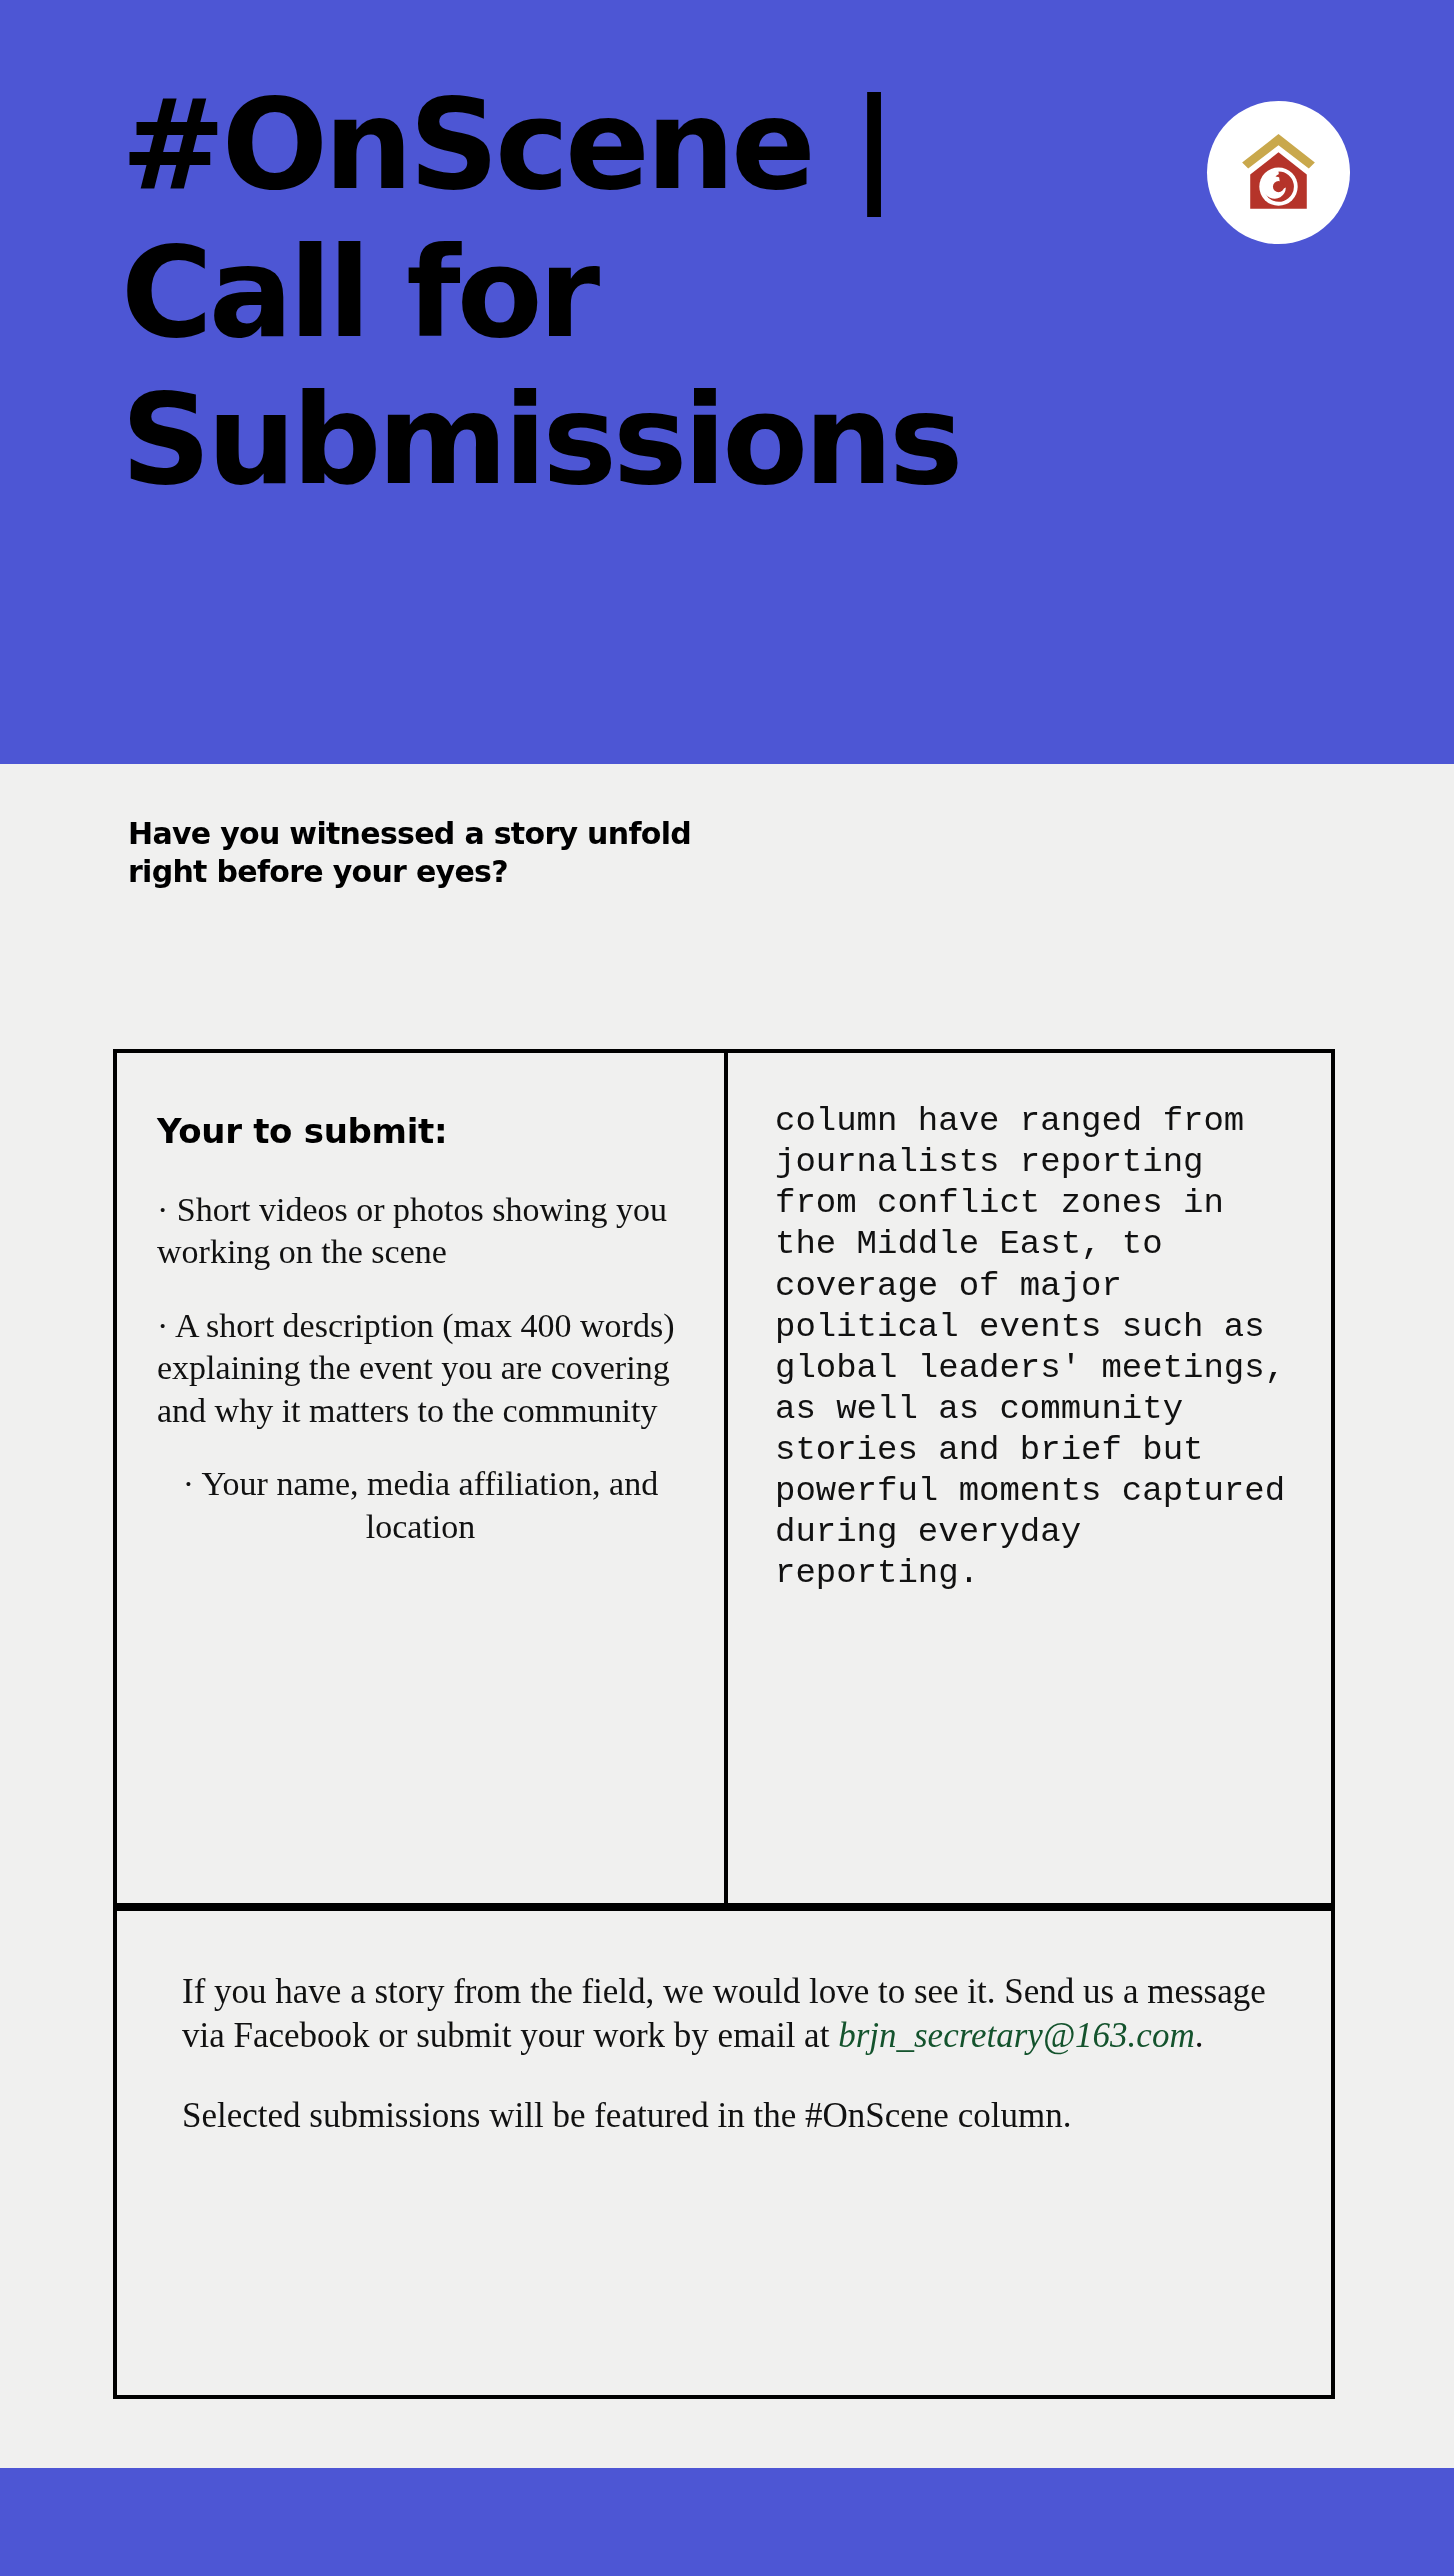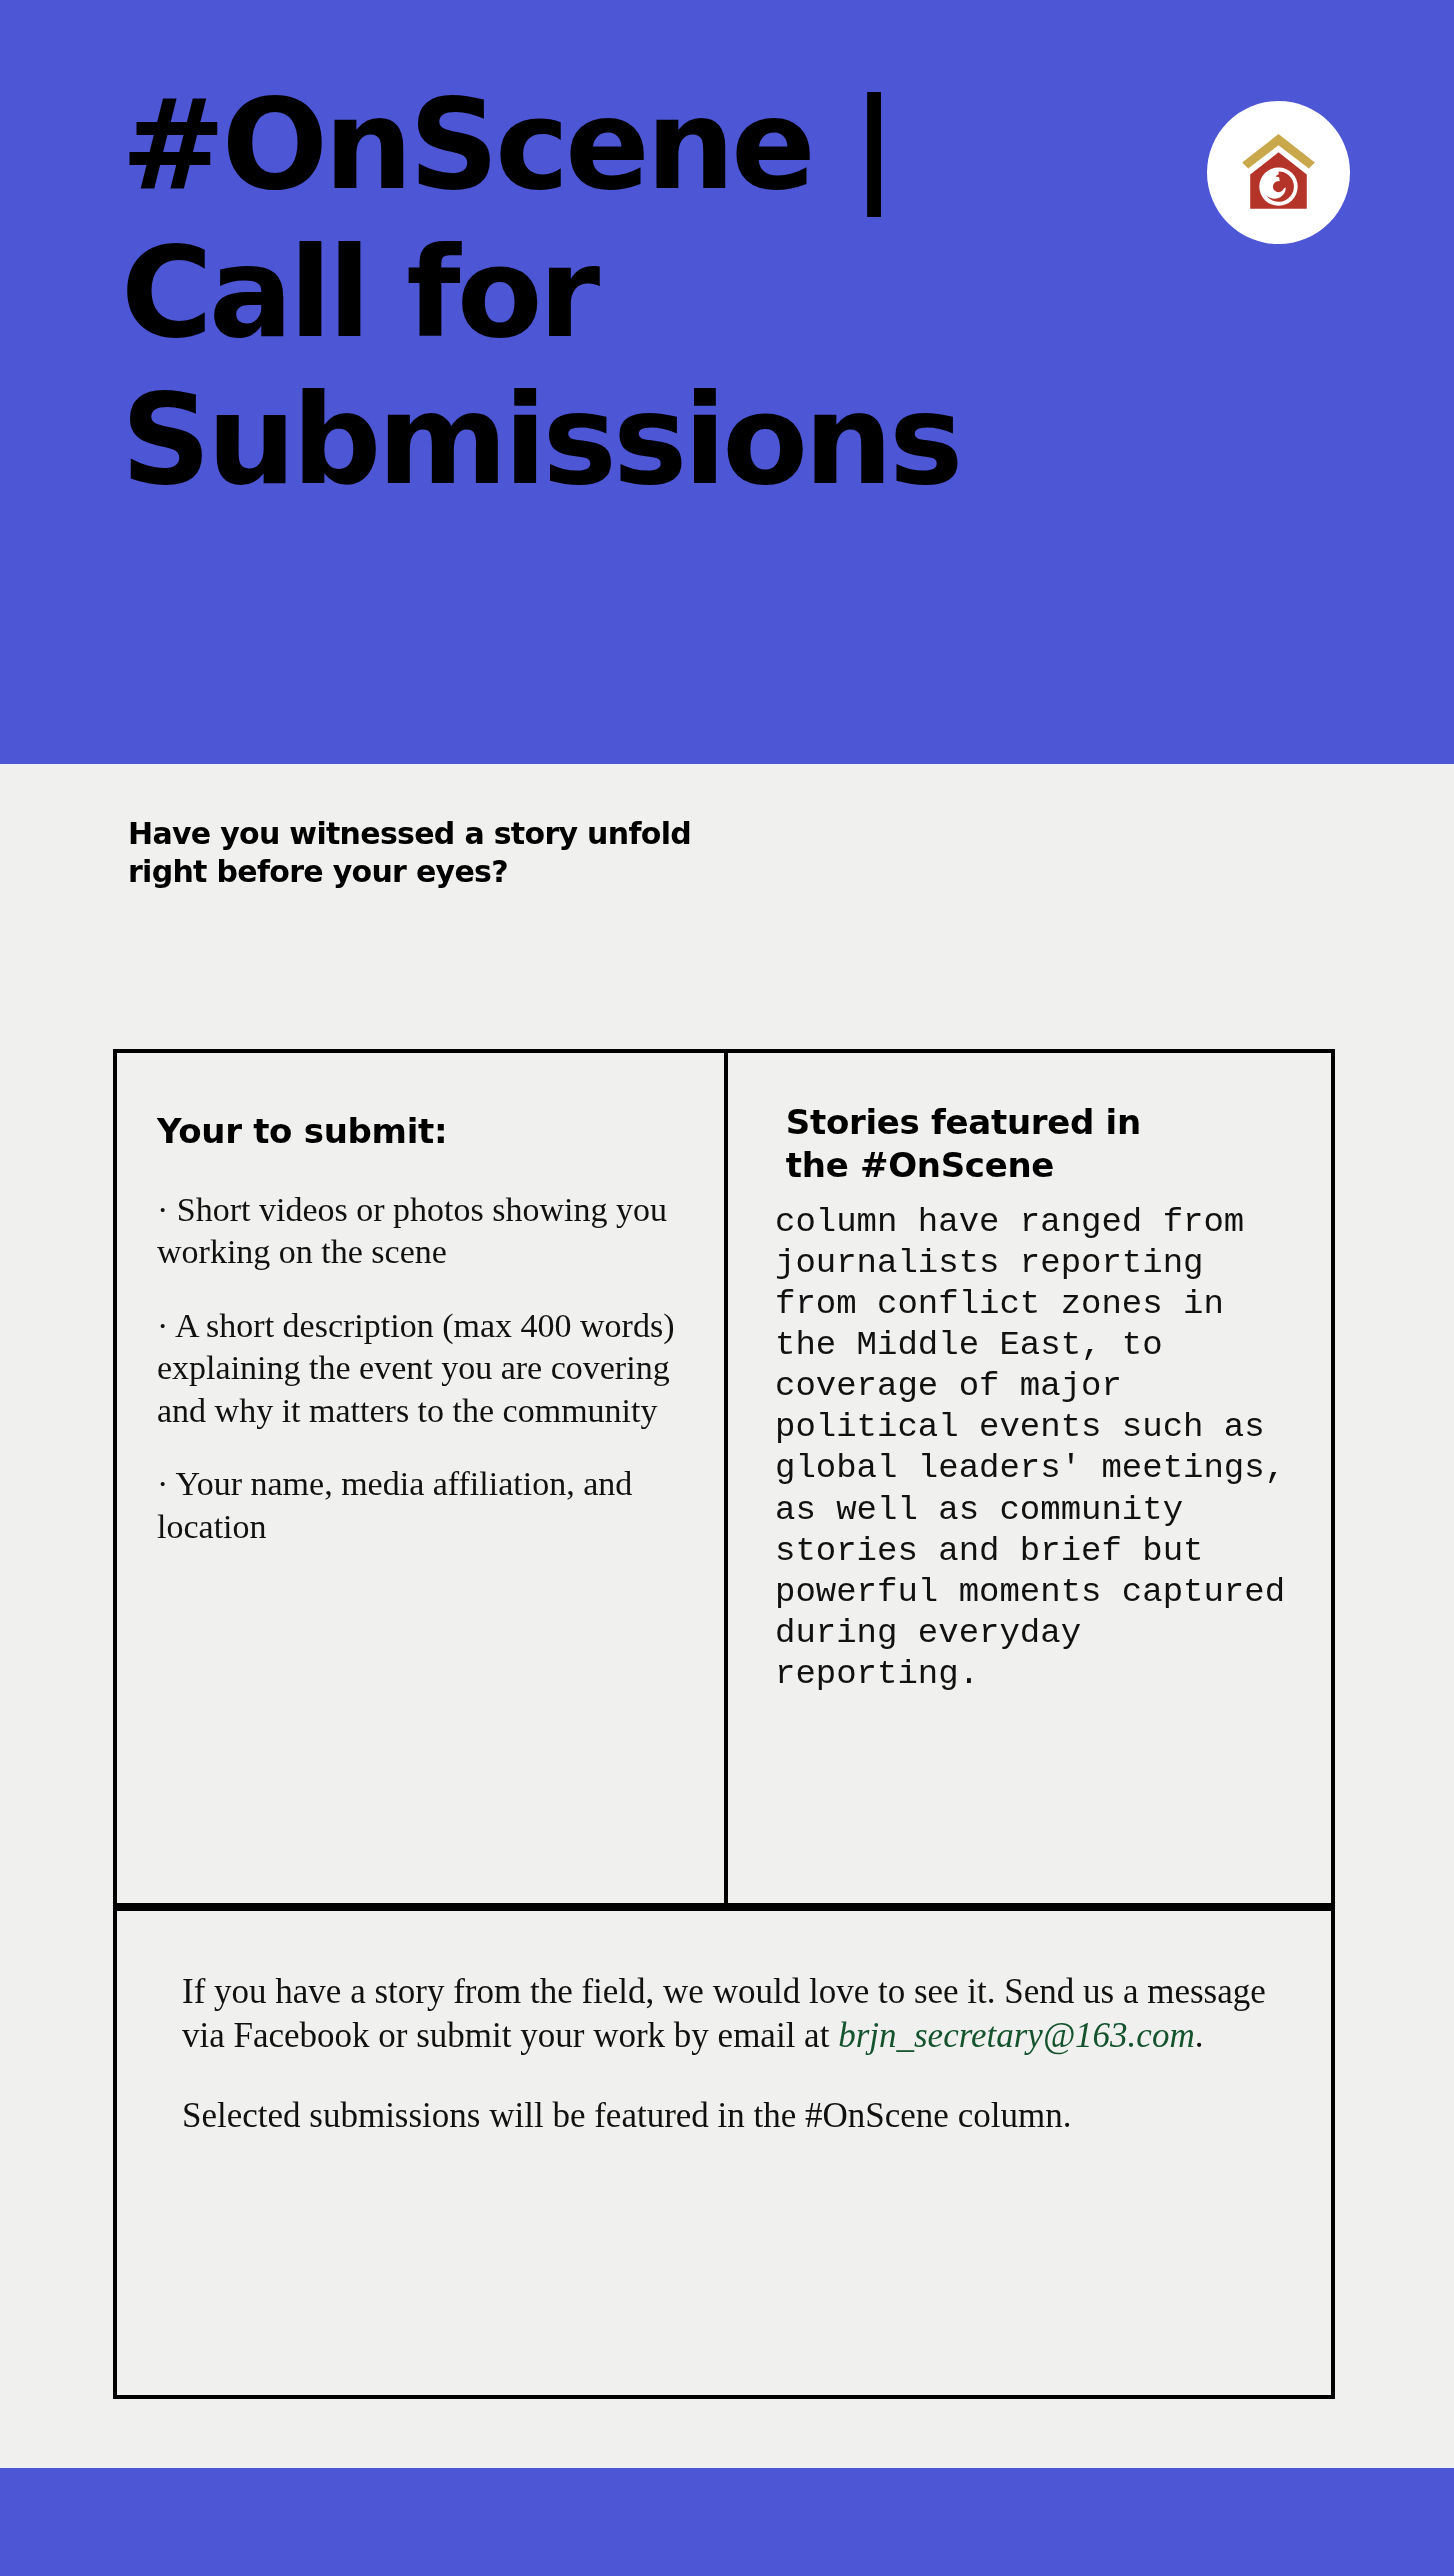--- a/index.html
+++ b/index.html
@@ -124,21 +124,21 @@
     margin: 0;
   }
   .bullet-item {
     font-family: "Liberation Serif", serif;
     font-size: 34px;
     line-height: 1.25;
     color: #111111;
     margin: 0 0 31px 0;
     white-space: pre-line;
   }
-  .bullet-item:last-child { margin-bottom: 11px; }
+  .bullet-item:last-child { margin-bottom: 11px; text-align: center; }
 
   .panel-right .serif-body {
     font-size: 34px;
     line-height: 1.21;
     white-space: pre-line;
   }
 
   
   .panel-bottom {
     position: absolute;
@@ -206,22 +206,20 @@
   <div class="panel-top">
 
     <div class="panel-left">
       <div class="panel-heading">Your to submit:</div>
       <p class="bullet-item">· Short videos or photos showing you working on the scene</p>
       <p class="bullet-item">· A short description (max 400 words) explaining the event you are covering and why it matters to the community</p>
       <p class="bullet-item">· Your name, media affiliation, and location</p>
     </div>
 
     <div class="panel-right">
-      <div class="panel-heading indented">Stories featured in
-the #OnScene</div>
       <p class="serif-body">column have ranged from journalists reporting from conflict zones in the Middle East, to coverage of major political events such as global leaders' meetings, as well as community stories and brief but powerful moments captured during everyday reporting.</p>
     </div>
 
   </div>
 
   <div class="panel-bottom">
     <p><span>If you have a story from the field, we would love to see it. Send us a message via Facebook or submit your work by email at </span><a class="email-link" href="#">brjn_secretary@163.com</a><span>.</span></p>
     <p>Selected submissions will be featured in the #OnScene column.</p>
   </div>
 

